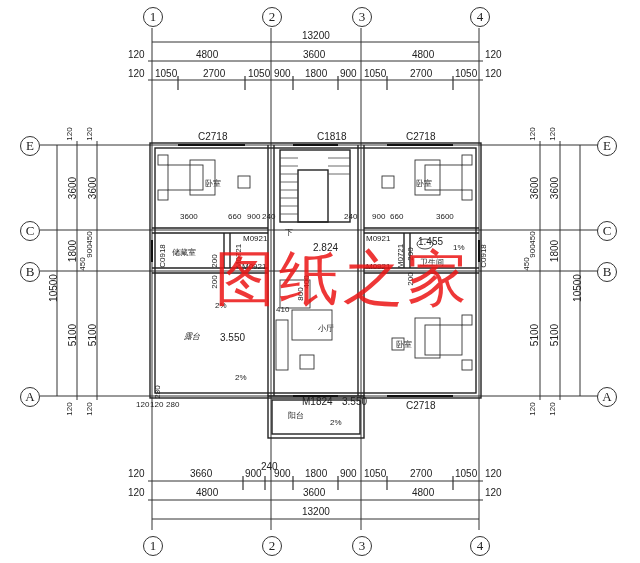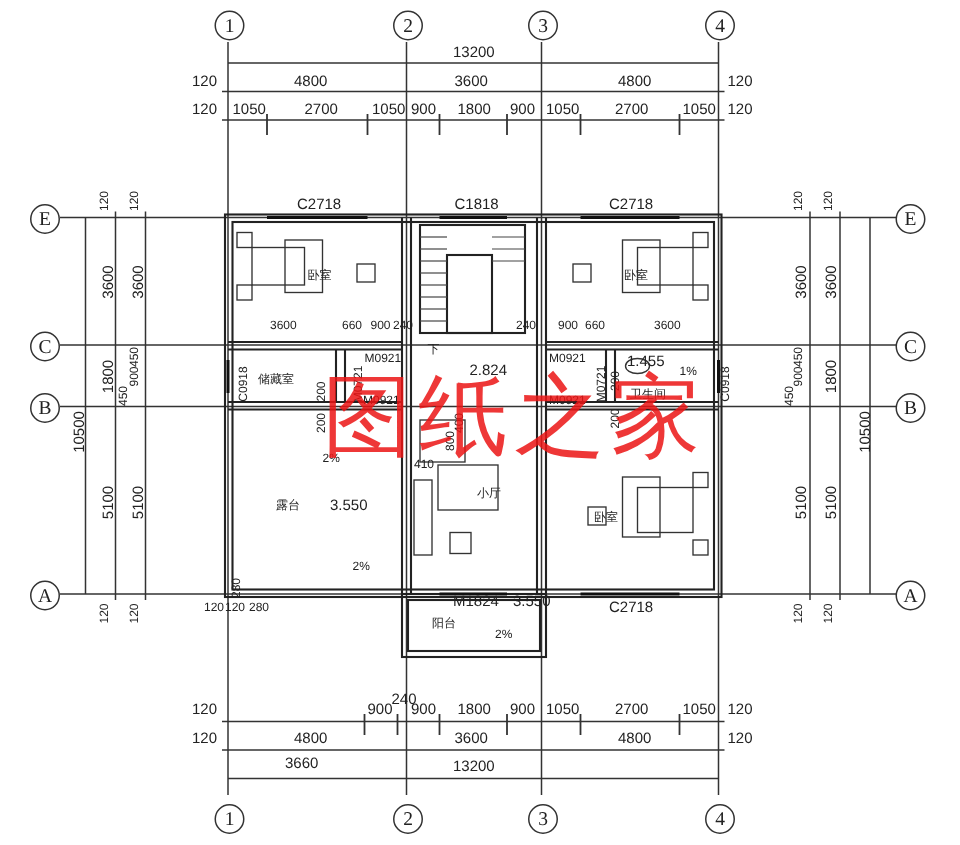--- a/index.html
+++ b/index.html
@@ -163,21 +163,21 @@
 <span class="t" style="left:155px;top:69px;">1050</span>
 <span class="t" style="left:203px;top:69px;">2700</span>
 <span class="t" style="left:248px;top:69px;">1050</span>
 <span class="t" style="left:274px;top:69px;">900</span>
 <span class="t" style="left:305px;top:69px;">1800</span>
 <span class="t" style="left:340px;top:69px;">900</span>
 <span class="t" style="left:364px;top:69px;">1050</span>
 <span class="t" style="left:410px;top:69px;">2700</span>
 <span class="t" style="left:455px;top:69px;">1050</span>
 
-<span class="t" style="left:190px;top:469px;margin-top:36px;">3660</span>
+<span class="t" style="left:190px;top:469px;">3660</span>
 <span class="t" style="left:245px;top:469px;">900</span>
 <span class="t" style="left:261px;top:462px;">240</span>
 <span class="t" style="left:274px;top:469px;">900</span>
 <span class="t" style="left:305px;top:469px;">1800</span>
 <span class="t" style="left:340px;top:469px;">900</span>
 <span class="t" style="left:364px;top:469px;">1050</span>
 <span class="t" style="left:410px;top:469px;">2700</span>
 <span class="t" style="left:455px;top:469px;">1050</span>
 <span class="t" style="left:196px;top:488px;">4800</span>
 <span class="t" style="left:303px;top:488px;">3600</span>
@@ -210,38 +210,38 @@
 <span class="t tv small" style="left:526px;top:234px;">450</span>
 <span class="t tv small" style="left:526px;top:247px;">900</span>
 <span class="t tv small" style="left:520px;top:260px;">450</span>
 <span class="t tv" style="left:524px;top:330px;">5100</span>
 <span class="t tv small" style="left:526px;top:130px;">120</span>
 <span class="t tv small" style="left:546px;top:130px;">120</span>
 <span class="t tv small" style="left:526px;top:405px;">120</span>
 <span class="t tv small" style="left:546px;top:405px;">120</span>
 
 <span class="t" style="left:198px;top:132px;">C2718</span>
-<span class="t" style="left:303px;top:132px;">C1818</span>
+<span class="t" style="left:317px;top:132px;">C1818</span>
 <span class="t" style="left:406px;top:132px;">C2718</span>
 <span class="t" style="left:406px;top:401px;">C2718</span>
 <span class="t tv small" style="left:151px;top:252px;">C0918</span>
 <span class="t tv small" style="left:472px;top:252px;">C0918</span>
 <span class="t small" style="left:243px;top:235px;">M0921</span>
 <span class="t small" style="left:242px;top:263px;">M0921</span>
 <span class="t small" style="left:366px;top:235px;">M0921</span>
 <span class="t small" style="left:366px;top:263px;">M0921</span>
 <span class="t tv small" style="left:227px;top:252px;">M0721</span>
 <span class="t tv small" style="left:389px;top:252px;">M0721</span>
 <span class="t" style="left:302px;top:397px;">M1824</span>
 
 <span class="t small" style="left:205px;top:180px;">卧室</span>
 <span class="t small" style="left:416px;top:180px;">卧室</span>
 <span class="t small" style="left:396px;top:341px;">卧室</span>
 <span class="t small" style="left:172px;top:249px;">储藏室</span>
-<span class="t small" style="left:184px;top:333px;">露台</span>
+<span class="t small" style="left:184px;top:333px;font-style:italic;">露台</span>
 <span class="t small" style="left:318px;top:325px;">小厅</span>
 <span class="t small" style="left:420px;top:259px;font-family:Liberation Serif, serif;">卫生间</span>
 <span class="t small" style="left:288px;top:412px;">阳台</span>
 <span class="t small" style="left:285px;top:229px;">下</span>
 
 <span class="t" style="left:313px;top:243px;">2.824</span>
 <span class="t" style="left:220px;top:333px;">3.550</span>
 <span class="t" style="left:418px;top:237px;">1.455</span>
 <span class="t" style="left:342px;top:397px;">3.550</span>
 <span class="t small" style="left:235px;top:374px;">2%</span>

